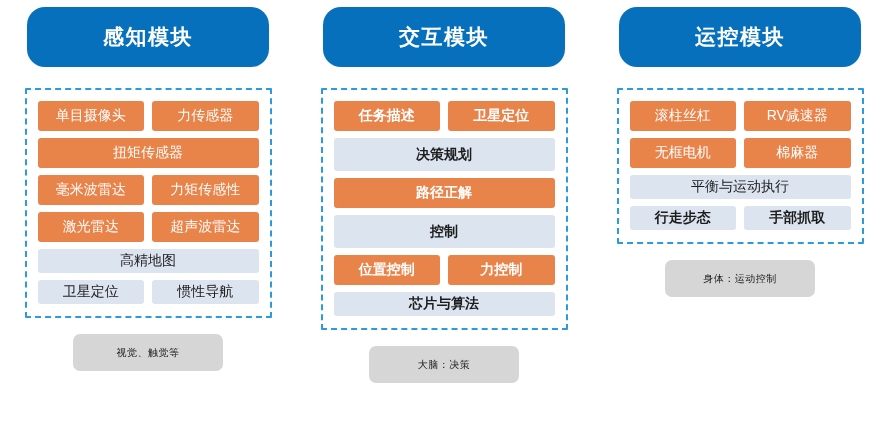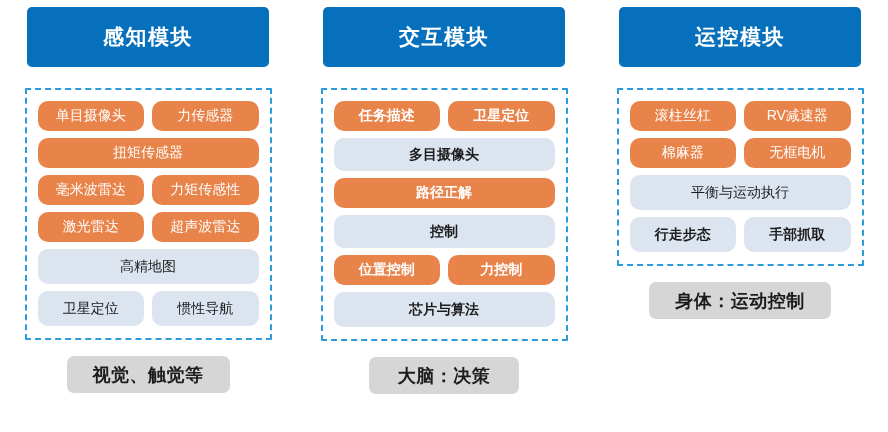--- a/index.html
+++ b/index.html
@@ -28,21 +28,21 @@
     position: relative;
     box-sizing: border-box;
     display: flex;
     flex-direction: column;
     align-items: center;
   }
   .col-header {
     width: 242px;
     height: 60px;
     margin-top: 7px;
-    border-radius: 5px;
+    border-radius: 18px;
     background: #0670BC;
     color: #ffffff;
     font-size: 21px;
     font-weight: bold;
     letter-spacing: 1.5px;
     display: flex;
     align-items: center;
     justify-content: center;
     box-sizing: border-box;
   }
@@ -57,21 +57,21 @@
     flex-direction: column;
     gap: 7px;
     background: #ffffff;
   }
   .row {
     display: flex;
     gap: 8px;
     justify-content: center;
   }
   .chip {
-    border-radius: 10px;
+    border-radius: 3px;
     display: flex;
     align-items: center;
     justify-content: center;
     box-sizing: border-box;
     white-space: nowrap;
     text-align: center;
   }
   .chip.half {
     flex: 1 1 0;
     min-width: 0;
@@ -85,31 +85,31 @@
     height: 30px;
     font-size: 14px;
   }
   .chip.light {
     background: #DCE4F0;
     color: #1c1c1c;
     height: 33px;
     font-size: 14px;
   }
   .chip.tall {
-    height: 35px;
+    height: 24px;
   }
   .bold {
     font-weight: bold;
   }
   .footer-chip {
     margin-top: 16px;
     background: #D6D6D6;
     color: #1c1c1c;
-    font-size: 18px;
-    font-weight: bold;
+    font-size: 10px;
+    font-weight: normal;
     border-radius: 7px;
     height: 37px;
     min-width: 150px;
     padding: 0 26px;
     display: flex;
     align-items: center;
     justify-content: center;
     letter-spacing: 0.5px;
     box-sizing: border-box;
     white-space: nowrap;
@@ -149,21 +149,21 @@
   </div>
 
   <div class="column">
     <div class="col-header">交互模块</div>
     <div class="dashed-area">
       <div class="row">
         <div class="chip orange half bold">任务描述</div>
         <div class="chip orange half bold">卫星定位</div>
       </div>
       <div class="row">
-        <div class="chip light full bold">多目摄像头</div>
+        <div class="chip light full bold">决策规划</div>
       </div>
       <div class="row">
         <div class="chip orange half bold">路径正解</div>
       </div>
       <div class="row">
         <div class="chip light full bold">控制</div>
       </div>
       <div class="row">
         <div class="chip orange half bold">位置控制</div>
         <div class="chip orange half bold">力控制</div>
@@ -176,22 +176,22 @@
   </div>
 
   <div class="column">
     <div class="col-header">运控模块</div>
     <div class="dashed-area">
       <div class="row">
         <div class="chip orange half">滚柱丝杠</div>
         <div class="chip orange half">RV减速器</div>
       </div>
       <div class="row">
+        <div class="chip orange half">无框电机</div>
         <div class="chip orange half">棉麻器</div>
-        <div class="chip orange half">无框电机</div>
       </div>
       <div class="row">
         <div class="chip light full tall">平衡与运动执行</div>
       </div>
       <div class="row">
         <div class="chip light half tall bold">行走步态</div>
         <div class="chip light half tall bold">手部抓取</div>
       </div>
     </div>
     <div class="footer-chip">身体：运动控制</div>

